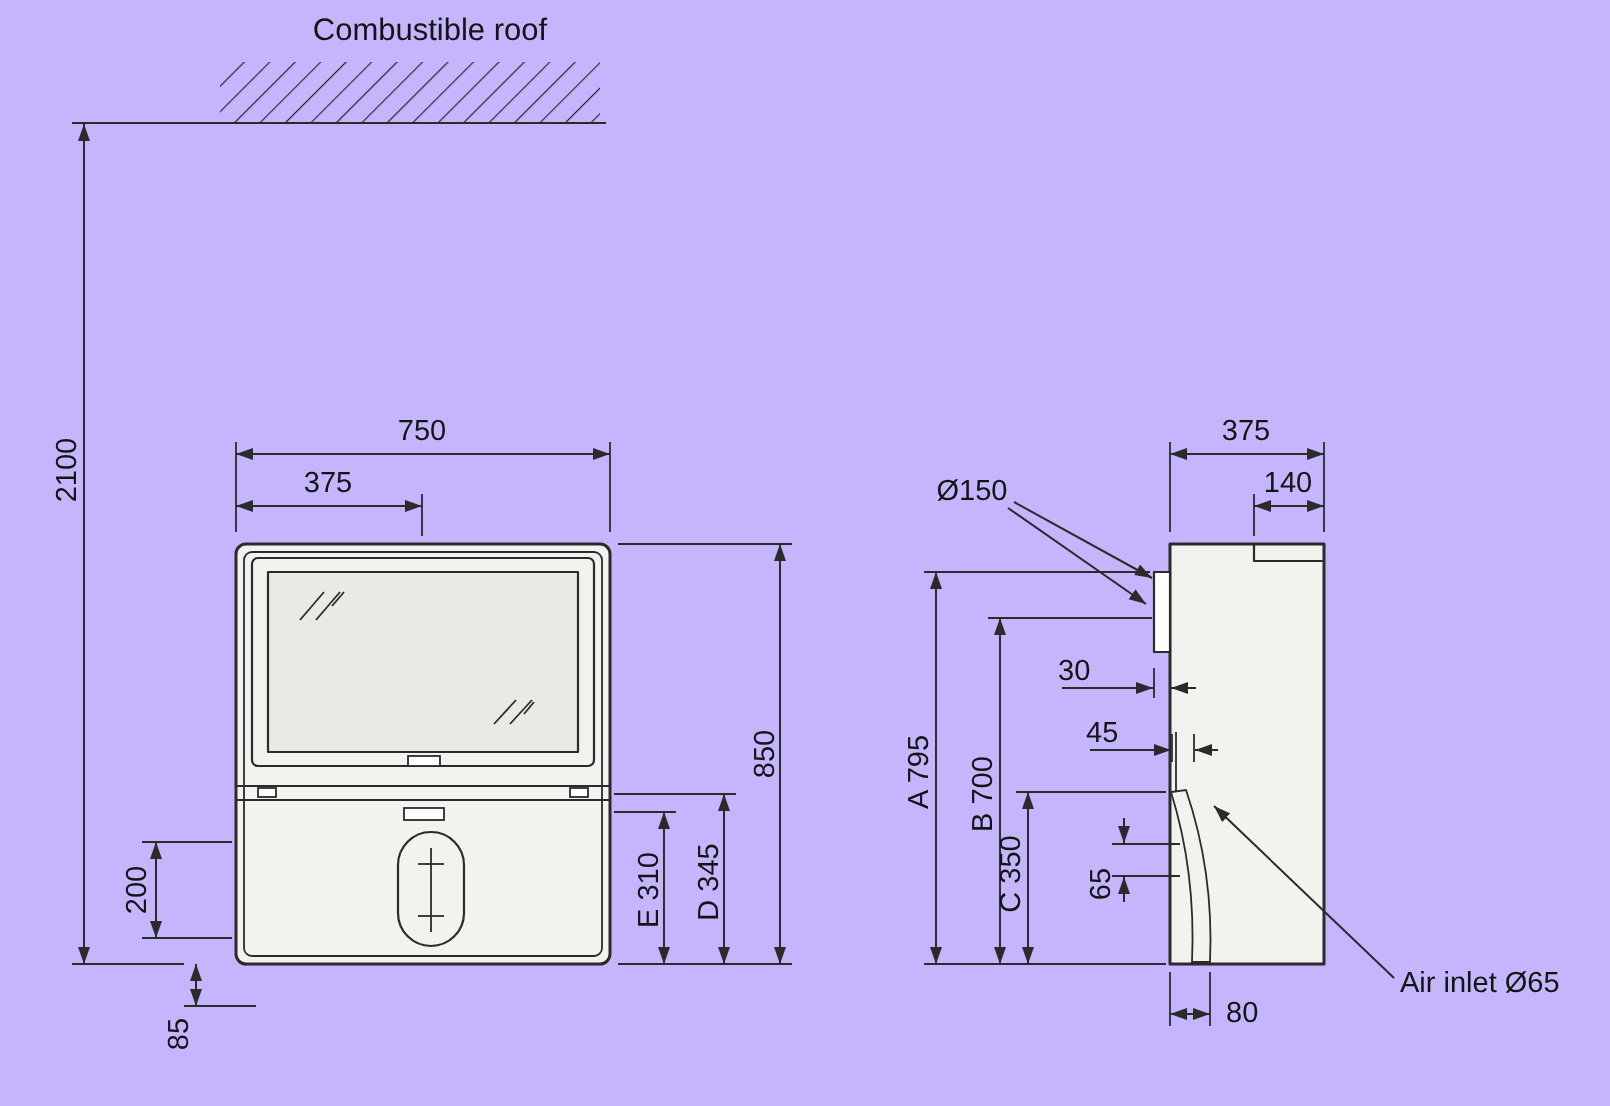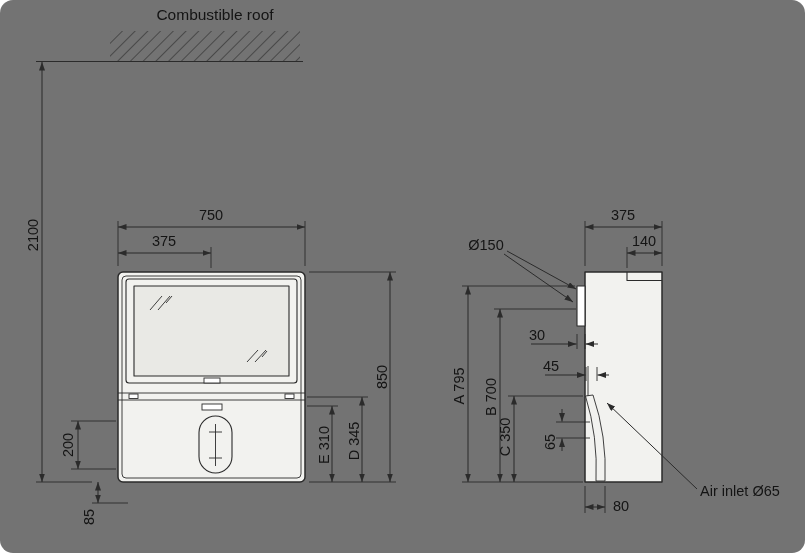--- a/index.html
+++ b/index.html
@@ -1,16 +1,16 @@
 <!DOCTYPE html>
 <html><head>
 <meta charset="utf-8">
 <style>
   html,body{margin:0;padding:0;background:#ffffff;}
-  .stage{position:relative;width:805px;height:553px;background:#737373;overflow:hidden;border-radius:13px;}
+  .stage{position:relative;width:805px;height:553px;background:#c4b5fd;overflow:hidden;}
   svg{display:block;}
   text{font-family:"Liberation Sans","DejaVu Sans",sans-serif;font-size:14.5px;fill:#141414;}
   .big{font-size:15.5px;}
   .o{stroke:#2b2b2b;stroke-width:1.5;fill:none;stroke-linejoin:round;}
   .o1{stroke:#2b2b2b;stroke-width:1.1;fill:none;stroke-linejoin:round;}
   .thin{stroke:#2b2b2b;stroke-width:0.9;fill:none;}
   .ext{stroke:#2b2b2b;stroke-width:0.9;fill:none;}
   .dim{stroke:#2b2b2b;stroke-width:1;fill:none;marker-start:url(#ah);marker-end:url(#ah);}
   .dime{stroke:#2b2b2b;stroke-width:1;fill:none;marker-end:url(#ah);}
   .bodyfill{fill:#f2f2ef;}

